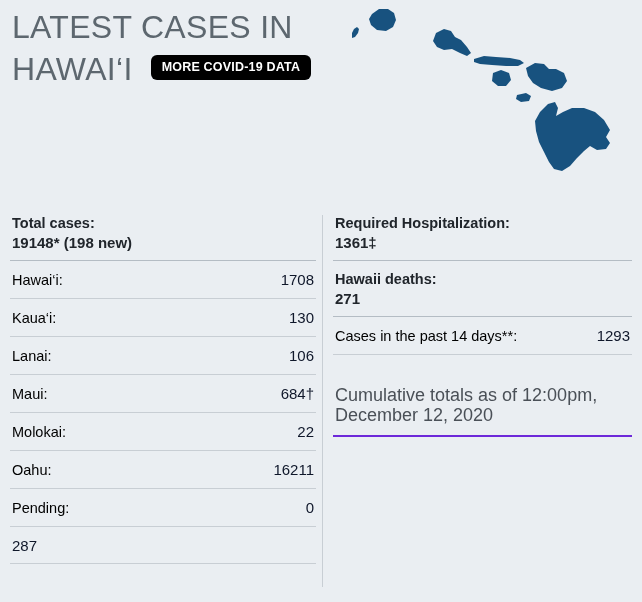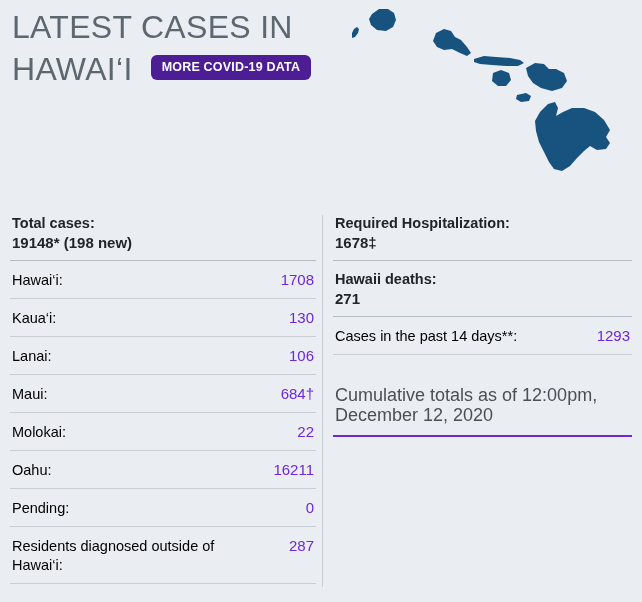--- a/index.html
+++ b/index.html
@@ -40,21 +40,21 @@
     margin: 0;
     font-family: "Liberation Sans", sans-serif;
   }
   .title-line2 {
     display: flex;
     align-items: center;
     gap: 18px;
   }
   .more-data-button {
     display: inline-block;
-    background: #4c1d95;
+    background: #000000;
     color: #ffffff;
     font-size: 12.5px;
     font-weight: bold;
     letter-spacing: 0.2px;
     padding: 6px 11px 6px 11px;
     border-radius: 6px;
     border: none;
     white-space: nowrap;
     line-height: 13px;
     cursor: pointer;
@@ -115,21 +115,21 @@
     box-sizing: border-box;
   }
   .row .label {
     font-size: 14.5px;
     color: #000000;
     line-height: 19px;
     padding-right: 10px;
   }
   .row .value {
     font-size: 15px;
-    color: #6d28d9;
+    color: #0f172a;
     line-height: 19px;
     white-space: nowrap;
     text-align: right;
   }
   .row.bold .label,
   .row.bold .value {
     font-weight: bold;
     color: #20252b;
   }
   .row.bold {
@@ -216,29 +216,28 @@
     </div>
     <div class="row">
       <span class="label">Oahu:</span>
       <span class="value">16211</span>
     </div>
     <div class="row">
       <span class="label">Pending:</span>
       <span class="value">0</span>
     </div>
     <div class="row two-line">
-      <span class="label">Residents diagnosed outside of Hawai‘i:</span>
       <span class="value">287</span>
     </div>
   </div>
 
   <div class="col col-right">
     <div class="row bold">
       <span class="label">Required Hospitalization:</span>
-      <span class="value">1678‡</span>
+      <span class="value">1361‡</span>
     </div>
     <div class="row bold">
       <span class="label">Hawaii deaths:</span>
       <span class="value">271</span>
     </div>
     <div class="row">
       <span class="label">Cases in the past 14 days**:</span>
       <span class="value">1293</span>
     </div>
     <div class="footnote">Cumulative totals as of 12:00pm, December 12, 2020</div>

